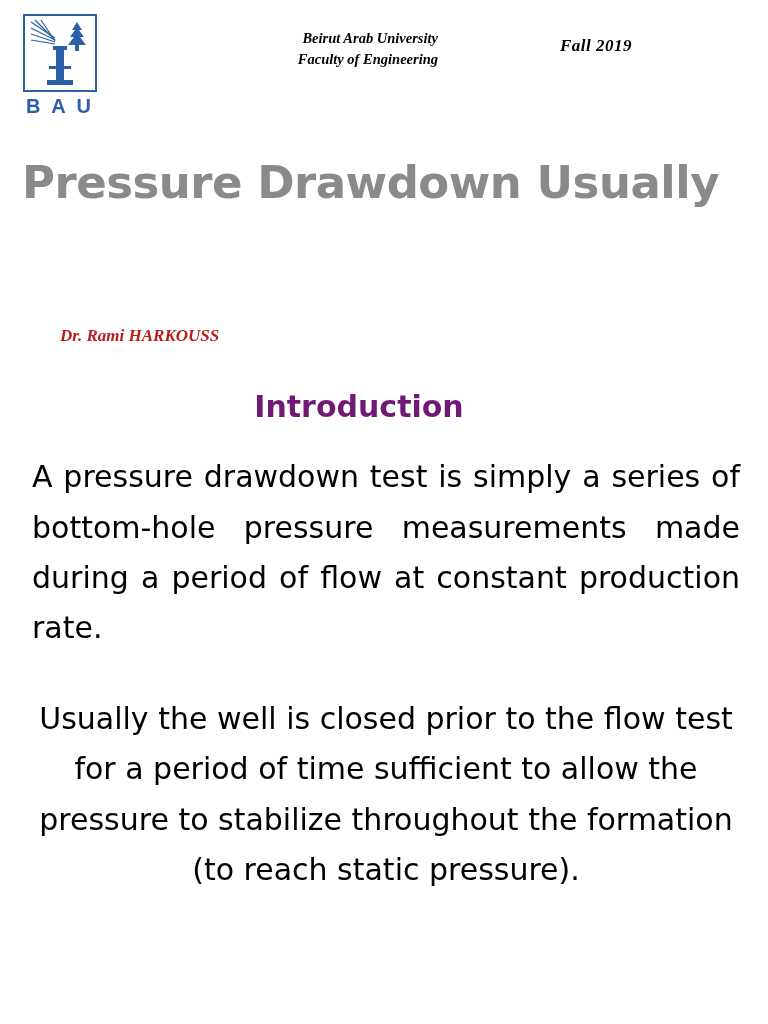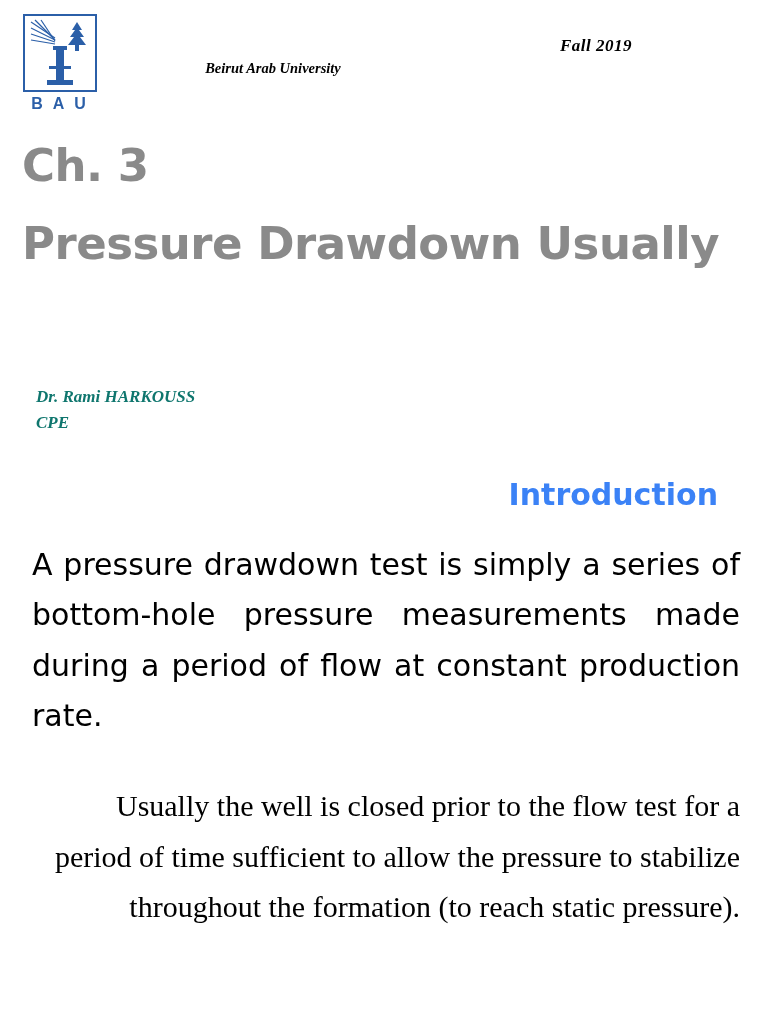--- a/index.html
+++ b/index.html
@@ -35,39 +35,38 @@
     margin: 0 auto;
     border: 2px solid #2b5fa8;
     background: #ffffff;
     position: relative;
     box-sizing: border-box;
   }
   .crest svg { display: block; }
   .bau-text {
     font-family: "Liberation Sans", sans-serif;
     font-weight: bold;
-    font-size: 16px;
+    font-size: 20px;
     letter-spacing: 3px;
     color: #2b5fa8;
     margin-top: 3px;
   }
 
   .univ-block {
     position: absolute;
     left: 108px;
     top: 28px;
     width: 330px;
-    text-align: center;
+    text-align: right;
     font-family: "Liberation Serif", serif;
     font-weight: bold;
     font-style: italic;
     font-size: 14.5px;
     line-height: 1.42;
     color: #000000;
-    margin-top: 30px;
   }
 
   .term-block {
     position: absolute;
     left: 560px;
     top: 36px;
     font-family: "Liberation Serif", serif;
     font-weight: bold;
     font-style: italic;
     font-size: 17px;
@@ -93,52 +92,51 @@
     font-size: 45px;
     font-weight: 600;
     color: #8a8a8a;
     line-height: 1.22;
     margin-top: 28px;
     letter-spacing: -0.5px;
   }
 
   .author-block {
     margin-top: 112px;
-    padding-left: 36px;
+    padding-left: 60px;
     font-family: "Liberation Serif", serif;
     font-weight: bold;
     font-style: italic;
     font-size: 17px;
     line-height: 1.55;
-    color: #0f766e;
+    color: #b91c1c;
   }
 
   
   .section-heading {
-    text-align: right;
+    text-align: center;
     font-family: "DejaVu Sans", sans-serif;
     font-weight: bold;
     font-size: 30px;
-    color: #3b82f6;
+    color: #701a75;
     margin-top: 40px;
     padding-right: 50px;
   }
 
   .body-text {
     margin: 28px 28px 0 32px;
     font-family: "DejaVu Sans", sans-serif;
     font-size: 30px;
     line-height: 1.68;
     color: #000000;
     text-align: justify;
   }
   .body-text.p2 {
     margin-top: 40px;
-    text-align: right;
-    font-family: Liberation Serif, serif;
+    text-align: center;
   }
 </style>
 </head>
 <body>
 
 <div class="header">
 
   <div class="logo-block">
     <div class="crest">
       <svg width="70" height="74" viewBox="0 0 70 74" xmlns="http://www.w3.org/2000/svg">
@@ -167,33 +165,32 @@
         <g stroke="#2b5fa8" stroke-width="1" fill="none">
           <rect x="33" y="38" width="4" height="9"></rect>
         </g>
       </svg>
     </div>
     <div class="bau-text">B A U</div>
   </div>
 
   <div class="univ-block">
     <div>Beirut Arab University</div>
+    <div>Faculty of Engineering</div>
   </div>
 
   <div class="term-block">Fall  2019</div>
 </div>
 
 <div class="title-area">
-  <div class="ch-label">Ch. 3</div>
   <div class="main-title">
     <div>Pressure Drawdown Usually</div>
   </div>
 </div>
 
 <div class="author-block">
   <div>Dr. Rami HARKOUSS</div>
-  <div>CPE</div>
 </div>
 
 <div class="section-heading">Introduction</div>
 
 <div class="body-text p1">A pressure drawdown test is simply a series of bottom-hole pressure measurements made during a period of flow at constant production rate.</div>
 <div class="body-text p2">Usually the well is closed prior to the flow test for a period of time sufficient to allow the pressure to stabilize throughout the formation (to reach static pressure).</div>
 
 </body></html>

